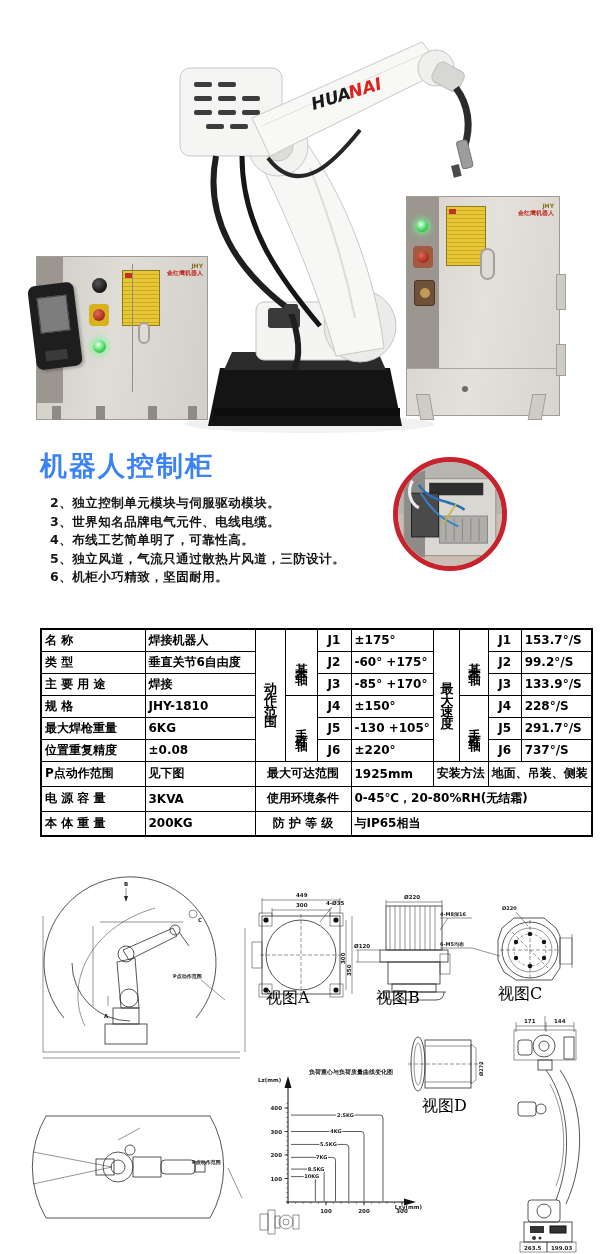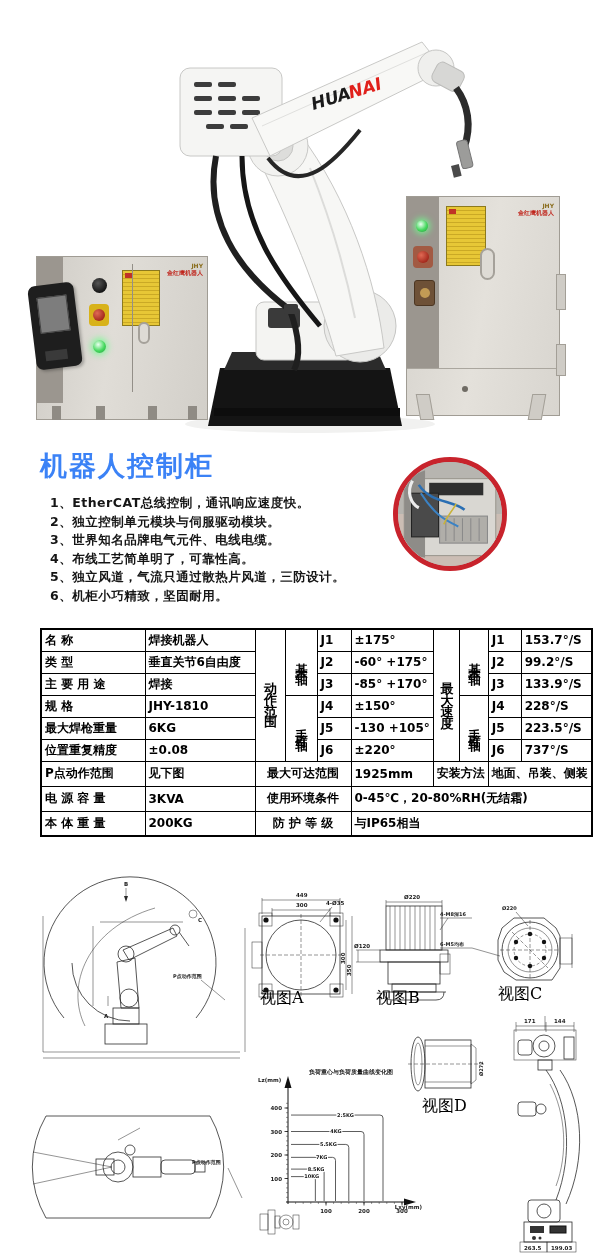--- a/index.html
+++ b/index.html
@@ -32,21 +32,21 @@
   .inset{position:absolute;left:393px;top:457px;width:104px;height:104px;border-radius:50%;
          border:5px solid #c8232c;overflow:hidden;background:#b9b7b2;}
   
   table.spec{position:absolute;left:40px;top:628px;border-collapse:collapse;table-layout:fixed;
              border:2px solid #000;font-weight:bold;color:#000;}
   table.spec td{border:1px solid #000;padding:0 3px;font-size:12px;overflow:hidden;white-space:nowrap;}
   table.spec tr{height:22px;}
   table.spec tr.rb{height:25px;}
   td.lab{font-size:12.5px;padding-left:7px;}
   td.val{padding-left:8px;}
-  td.j{text-align:left;font-size:11.5px;}
+  td.j{text-align:center;font-size:11.5px;}
   td.rng{padding-left:6px;font-size:11.5px;}
   td.spd{text-align:left;font-size:10.5px;}
   td.vh{text-align:center;}
   .vert{display:inline-block;writing-mode:vertical-lr;text-orientation:upright;font-size:13px;letter-spacing:11px;}
   .vert.ax{font-size:12.5px;letter-spacing:5px;}
   td.blab{text-align:center;font-size:12px;}
   td.bval{padding-left:5px;font-size:11.5px;}
   td.bv2{text-align:center;font-size:10.5px;white-space:normal;line-height:11px;}
   
   .draw{position:absolute;}
@@ -157,21 +157,20 @@
       <div style="position:absolute;left:56px;top:190px;width:6px;height:6px;border-radius:50%;background:#6f6b64;"></div>
       <div style="position:absolute;right:-6px;top:78px;width:8px;height:34px;background:#cfccc6;border:1px solid #a39f97;"></div>
       <div style="position:absolute;right:-6px;top:148px;width:8px;height:30px;background:#cfccc6;border:1px solid #a39f97;"></div>
       <div class="leg" style="left:12px;bottom:-4px;width:12px;height:24px;background:#cfccc6;border:1px solid #a39f97;transform:skewX(10deg);"></div>
       <div class="leg" style="right:16px;bottom:-4px;width:12px;height:24px;background:#cfccc6;border:1px solid #a39f97;transform:skewX(-10deg);"></div>
     </div>
   </div>
 
   <div class="title">机器人控制柜</div>
   <ul class="features">
-    <li>1、EtherCAT总线控制，通讯响应速度快。</li>
     <li>2、独立控制单元模块与伺服驱动模块。</li>
     <li>3、世界知名品牌电气元件、电线电缆。</li>
     <li>4、布线工艺简单明了，可靠性高。</li>
     <li>5、独立风道，气流只通过散热片风道，三防设计。</li>
     <li>6、机柜小巧精致，坚固耐用。</li>
   </ul>
 
   <div class="inset">
     <svg width="104" height="104" viewBox="0 0 100 100">
       <rect x="0" y="0" width="100" height="50" fill="#b7b5b0"></rect>
@@ -246,21 +245,21 @@
       <td class="vh" rowspan="3"><span class="vert ax">手臂轴</span></td>
       <td class="j">J4</td>
       <td class="spd">228°/S</td>
     </tr>
     <tr>
       <td class="lab">最大焊枪重量</td>
       <td class="val">6KG</td>
       <td class="j">J5</td>
       <td class="rng">-130 +105°</td>
       <td class="j">J5</td>
-      <td class="spd">223.5°/S</td>
+      <td class="spd">291.7°/S</td>
     </tr>
     <tr>
       <td class="lab">位置重复精度</td>
       <td class="val">±0.08</td>
       <td class="j">J6</td>
       <td class="rng">±220°</td>
       <td class="j">J6</td>
       <td class="spd">737°/S</td>
     </tr>
     <tr class="rb">
@@ -334,21 +333,21 @@
         <circle cx="88" cy="36" r="2.6"></circle>
       <circle cx="18" cy="106" r="2.6"></circle>
         <circle cx="88" cy="106" r="2.6"></circle>
     </g>
     <circle class="ln" cx="53" cy="71" r="35"></circle>
     <path class="dash" d="M53,30 V112 M12,71 H94"></path>
     <path class="th" d="M98,36 V106 M104,32 V110"></path>
     <text class="dim" transform="rotate(-90 97 80)" x="97" y="80">300</text>
     <text class="dim" transform="rotate(-90 103 92)" x="103" y="92">350</text>
   </svg>
-  <div class="caption" style="left:260px;top:988px;">视图A</div>
+  <div class="caption" style="left:266px;top:988px;">视图A</div>
 
   <svg class="draw" style="left:352px;top:888px;" width="100" height="128" viewBox="0 0 100 128">
     <path class="th" d="M34,18 V12 M90,18 V12 M34,14 H90"></path>
     <text class="dim" x="52" y="11">Ø220</text>
     <rect class="ln" x="34" y="18" width="56" height="44"></rect>
     <g class="th">
       <line x1="38" y1="18" x2="38" y2="62"></line>
         <line x1="43" y1="18" x2="43" y2="62"></line>
         <line x1="48" y1="18" x2="48" y2="62"></line>
       <line x1="53" y1="18" x2="53" y2="62"></line>

